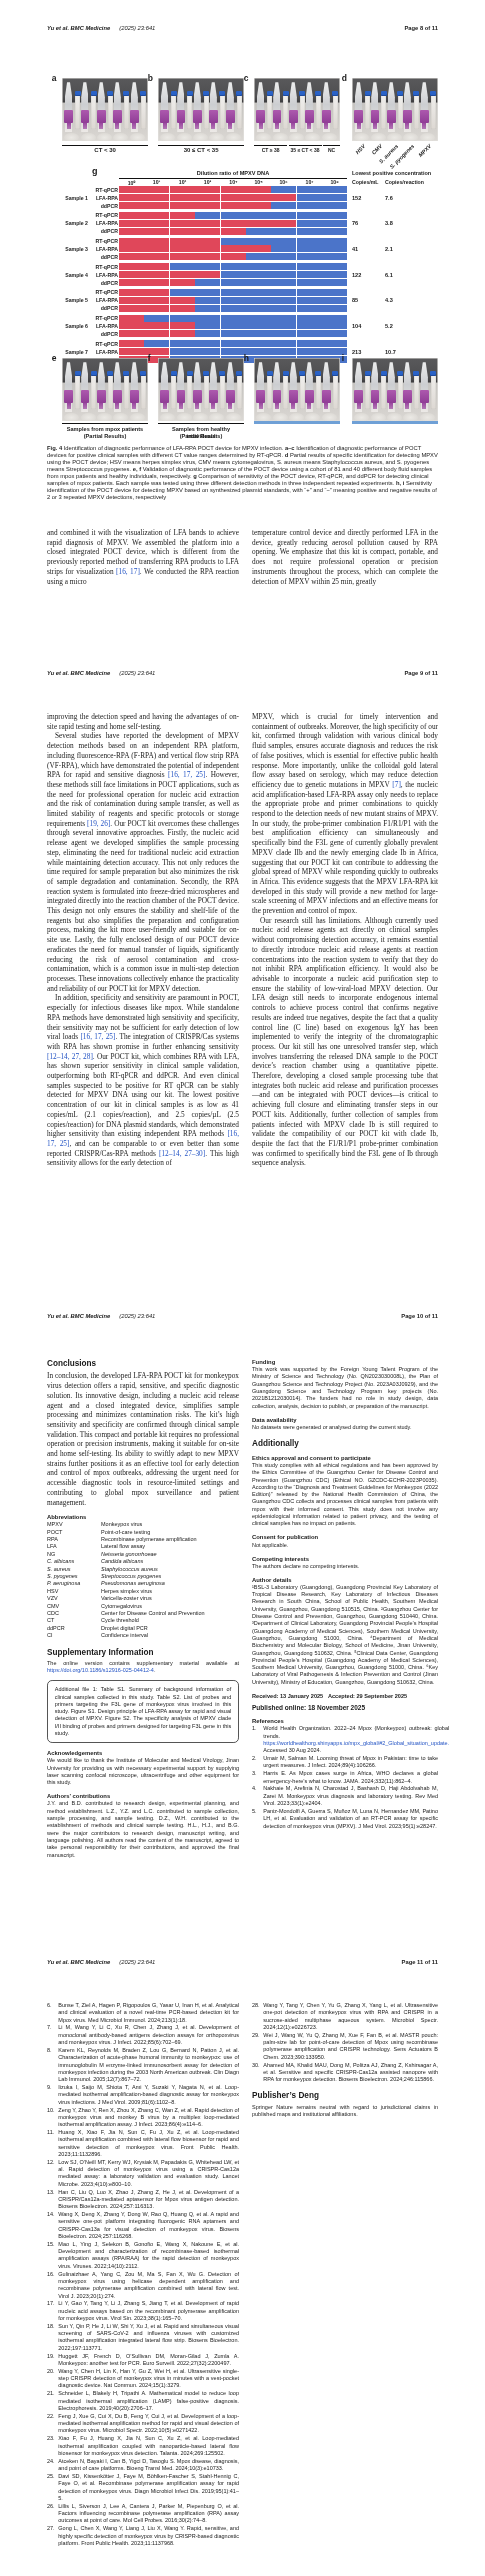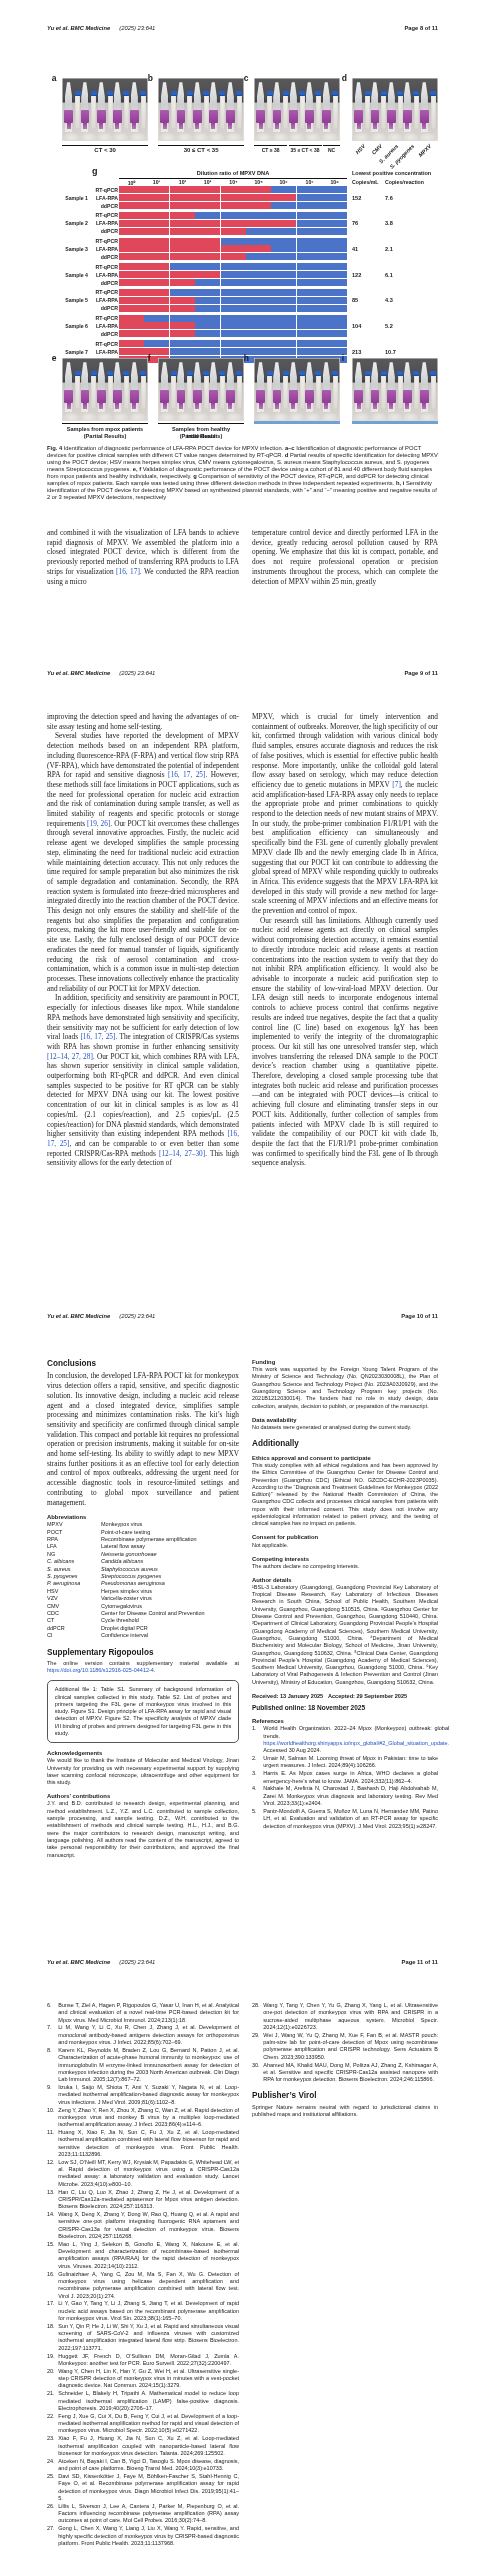--- a/index.html
+++ b/index.html
@@ -722,21 +722,21 @@
 
   <div id="fig-caption"><span class="b">Fig. 4</span><span> Identification of diagnostic performance of LFA-RPA POCT device for MPXV infection. </span><span class="b">a–c</span><span> Identification of diagnostic performance of POCT devices for positive clinical samples with different CT value ranges determined by RT-qPCR. </span><span class="b">d</span><span> Partial results of specific identification for detecting MPXV using the POCT device; HSV means herpes simplex virus, CMV means cytomegalovirus, S. aureus means Staphylococcus aureus, and S. pyogenes means Streptococcus pyogenes. </span><span class="b">e, f</span><span> Validation of diagnostic performance of the POCT device using a cohort of 81 and 40 different body fluid samples from mpox patients and healthy individuals, respectively. </span><span class="b">g</span><span> Comparison of sensitivity of the POCT device, RT-qPCR, and ddPCR for detecting clinical samples of mpox patients. Each sample was tested using three different detection methods in three independent repeated experiments. </span><span class="b">h, i</span><span> Sensitivity identification of the POCT device for detecting MPXV based on synthesized plasmid standards, with “+” and “−” meaning positive and negative results of 2 or 3 repeated MPXV detections, respectively</span></div>
 
   <div class="col colL" style="top:528px">
       <p class="pser">and combined it with the visualization of LFA bands to achieve rapid diagnosis of MPXV. We assembled the platform into a closed integrated POCT device, which is different from the previously reported method of transferring RPA products to LFA strips for visualization <span class="lnk">[16, 17]</span>. We conducted the RPA reaction using a micro</p>
     </div>
   <div class="col colR" style="top:528px">
       <p class="pser">temperature control device and directly performed LFA in the device, greatly reducing aerosol pollution caused by RPA opening. We emphasize that this kit is compact, portable, and does not require professional operation or precision instruments throughout the process, which can complete the detection of MPXV within 25 min, greatly</p>
     </div>
   <div class="col colL" style="top:712px">
-      <p class="pser">improving the detection speed and having the advantages of on-site assay testing and home self-testing.</p>
+      <p class="pser">improving the detection speed and having the advantages of on-site rapid testing and home self-testing.</p>
       <p class="pser ind">Several studies have reported the development of MPXV detection methods based on an independent RPA platform, including fluorescence-RPA (F-RPA) and vertical flow strip RPA (VF-RPA), which have demonstrated the potential of independent RPA for rapid and sensitive diagnosis <span class="lnk">[16, 17, 25]</span>. However, these methods still face limitations in POCT applications, such as the need for professional operation for nucleic acid extraction and the risk of contamination during sample transfer, as well as limited stability of reagents and specific protocols or storage requirements <span class="lnk">[19, 26]</span>. Our POCT kit overcomes these challenges through several innovative approaches. Firstly, the nucleic acid release agent we developed simplifies the sample processing step, eliminating the need for traditional nucleic acid extraction while maintaining detection accuracy. This not only reduces the time required for sample preparation but also minimizes the risk of sample degradation and contamination. Secondly, the RPA reaction system is formulated into freeze-dried microspheres and integrated directly into the reaction chamber of the POCT device. This design not only ensures the stability and shelf-life of the reagents but also simplifies the preparation and configuration process, making the kit more user-friendly and suitable for on-site use. Lastly, the fully enclosed design of our POCT device eradicates the need for manual transfer of liquids, significantly reducing the risk of aerosol contamination and cross-contamination, which is a common issue in multi-step detection processes. These innovations collectively enhance the practicality and reliability of our POCT kit for MPXV detection.</p>
       <p class="pser ind">In addition, specificity and sensitivity are paramount in POCT, especially for infectious diseases like mpox. While standalone RPA methods have demonstrated high sensitivity and specificity, their sensitivity may not be sufficient for early detection of low viral loads <span class="lnk">[16, 17, 25]</span>. The integration of CRISPR/Cas systems with RPA has shown promise in further enhancing sensitivity <span class="lnk">[12–14, 27, 28]</span>. Our POCT kit, which combines RPA with LFA, has shown superior sensitivity in clinical sample validation, outperforming both RT-qPCR and ddPCR. And even clinical samples suspected to be positive for RT qPCR can be stably detected for MPXV DNA using our kit. The lowest positive concentration of our kit in clinical samples is as low as 41 copies/mL (2.1 copies/reaction), and 2.5 copies/µL (2.5 copies/reaction) for DNA plasmid standards, which demonstrated higher sensitivity than existing independent RPA methods <span class="lnk">[16, 17, 25]</span>, and can be comparable to or even better than some reported CRISPR/Cas-RPA methods <span class="lnk">[12–14, 27–30]</span>. This high sensitivity allows for the early detection of</p>
     </div>
   <div class="col colR" style="top:712px">
       <p class="pser">MPXV, which is crucial for timely intervention and containment of outbreaks. Moreover, the high specificity of our kit, confirmed through validation with various clinical body fluid samples, ensures accurate diagnosis and reduces the risk of false positives, which is essential for effective public health response. More importantly, unlike the colloidal gold lateral flow assay based on serology, which may reduce detection efficiency due to genetic mutations in MPXV <span class="lnk">[7]</span>, the nucleic acid amplification-based LFA-RPA assay only needs to replace the appropriate probe and primer combinations to quickly respond to the detection needs of new mutant strains of MPXV. In our study, the probe-primer combination F1/R1/P1 with the best amplification efficiency can simultaneously and specifically bind the F3L gene of currently globally prevalent MPXV clade IIb and the newly emerging clade Ib in Africa, suggesting that our POCT kit can contribute to addressing the global spread of MPXV while responding quickly to outbreaks in Africa. This evidence suggests that the MPXV LFA-RPA kit developed in this study will provide a new method for large-scale screening of MPXV infections and an effective means for the prevention and control of mpox.</p>
       <p class="pser ind">Our research still has limitations. Although currently used nucleic acid release agents act directly on clinical samples without compromising detection accuracy, it remains essential to directly introduce nucleic acid release agents at reaction concentrations into the reaction system to verify that they do not inhibit RPA amplification efficiency. It would also be advisable to incorporate a nucleic acid purification step to ensure the stability of low-viral-load MPXV detection. Our LFA design still needs to incorporate endogenous internal controls to achieve process control that confirms negative results are indeed true negatives, despite the fact that a quality control line (C line) based on exogenous IgY has been implemented to verify the integrity of the chromatographic process. Our kit still has one unresolved transfer step, which involves transferring the released DNA sample to the POCT device’s reaction chamber using a quantitative pipette. Therefore, developing a closed sample processing tube that integrates both nucleic acid release and purification processes—and can be integrated with POCT devices—is critical to achieving full closure and eliminating transfer steps in our POCT kits. Additionally, further collection of samples from patients infected with MPXV clade Ib is still required to validate the compatibility of our POCT kit with clade Ib, despite the fact that the F1/R1/P1 probe-primer combination was confirmed to specifically bind the F3L gene of Ib through sequence analysis.</p>
     </div>
   <div class="col colL" style="top:1359px">
       <div class="h2x first">Conclusions</div>
       <p class="pser">In conclusion, the developed LFA-RPA POCT kit for monkeypox virus detection offers a rapid, sensitive, and specific diagnostic solution. Its innovative design, including a nucleic acid release agent and a closed integrated device, simplifies sample processing and minimizes contamination risks. The kit’s high sensitivity and specificity are confirmed through clinical sample validation. This compact and portable kit requires no professional operation or precision instruments, making it suitable for on-site and home self-testing. Its ability to swiftly adapt to new MPXV strains further positions it as an effective tool for early detection and control of mpox outbreaks, addressing the urgent need for accessible diagnostic tools in resource-limited settings and contributing to global mpox surveillance and patient management.</p>
@@ -798,21 +798,21 @@
         <span class="ab-v">Cycle threshold</span>
       </div>
       <div class="ab-row">
         <span class="ab-k">ddPCR</span>
         <span class="ab-v">Droplet digital PCR</span>
       </div>
       <div class="ab-row">
         <span class="ab-k">CI</span>
         <span class="ab-v">Confidence interval</span>
       </div>
-      <div class="h2x">Supplementary Rigopoulos</div>
+      <div class="h2x">Supplementary Information</div>
       <p class="psans">The online version contains supplementary material available at <span class="lnk">https://doi.org/10.1186/s12916-025-04412-4</span>.</p>
       <div class="suppbox">Additional file 1: Table S1. Summary of background information of clinical samples collected in this study. Table S2. List of probes and primers targeting the F3L gene of monkeypox virus involved in this study. Figure S1. Design principle of LFA-RPA assay for rapid and visual detection of MPXV. Figure S2. The specificity analysis of MPXV clade I/II binding of probes and primers designed for targeting F3L gene in this study.</div>
       <div class="h3x">Acknowledgements</div>
       <p class="psans">We would like to thank the Institute of Molecular and Medical Virology, Jinan University for providing us with necessary experimental support by supplying laser scanning confocal microscope, ultracentrifuge and other equipment for this study.</p>
       <div class="h3x">Authors’ contributions</div>
       <p class="psans">J.Y. and B.D. contributed to research design, experimental planning, and method establishment. L.Z., Y.Z. and L.C. contributed to sample collection, sample processing, and sample testing. D.Z., W.H. contributed to the establishment of methods and clinical sample testing. H.L., H.J., and B.G. were the major contributors to research design, manuscript writing, and language polishing. All authors read the content of the manuscript, agreed to take personal responsibility for their contributions, and approved the final manuscript.</p>
     </div>
   <div class="col colR" style="top:1359px">
       <div class="h3x first" style="margin-top: 0px;">Funding</div>
       <p class="psans">This work was supported by the Foreign Young Talent Program of the Ministry of Science and Technology (No. QN2023030008L), the Plan of Guangzhou Science and Technology Project (No. 2023A03J0929), and the Guangdong Science and Technology Program key projects (No. 2021B1212030014). The funders had no role in study design, data collection, analysis, decision to publish, or preparation of the manuscript.</p>
@@ -947,18 +947,18 @@
         <span class="ref-body">Wang Y, Tang Y, Chen Y, Yu G, Zhang X, Yang L, et al. Ultrasensitive one-pot detection of monkeypox virus with RPA and CRISPR in a sucrose-aided multiphase aqueous system. Microbiol Spectr. 2024;12(1):e0226723.</span>
       </div>
       <div class="ref">
         <span class="ref-num">29.</span>
         <span class="ref-body">Wei J, Wang W, Yu Q, Zhang M, Xue F, Fan B, et al. MASTR pouch: palm-size lab for point-of-care detection of Mpox using recombinase polymerase amplification and CRISPR technology. Sens Actuators B Chem. 2023;390:133950.</span>
       </div>
       <div class="ref">
         <span class="ref-num">30.</span>
         <span class="ref-body">Ahamed MA, Khalid MAU, Dong M, Politza AJ, Zhang Z, Kshirsagar A, et al. Sensitive and specific CRISPR-Cas12a assisted nanopore with RPA for monkeypox detection. Biosens Bioelectron. 2024;246:115866.</span>
       </div>
-      <div class="h2x">Publisher’s Virol</div>
+      <div class="h2x">Publisher’s Deng</div>
       <p class="psans">Springer Nature remains neutral with regard to jurisdictional claims in published maps and institutional affiliations.</p>
     </div>
 
 </div>
 
 
 </body></html>

